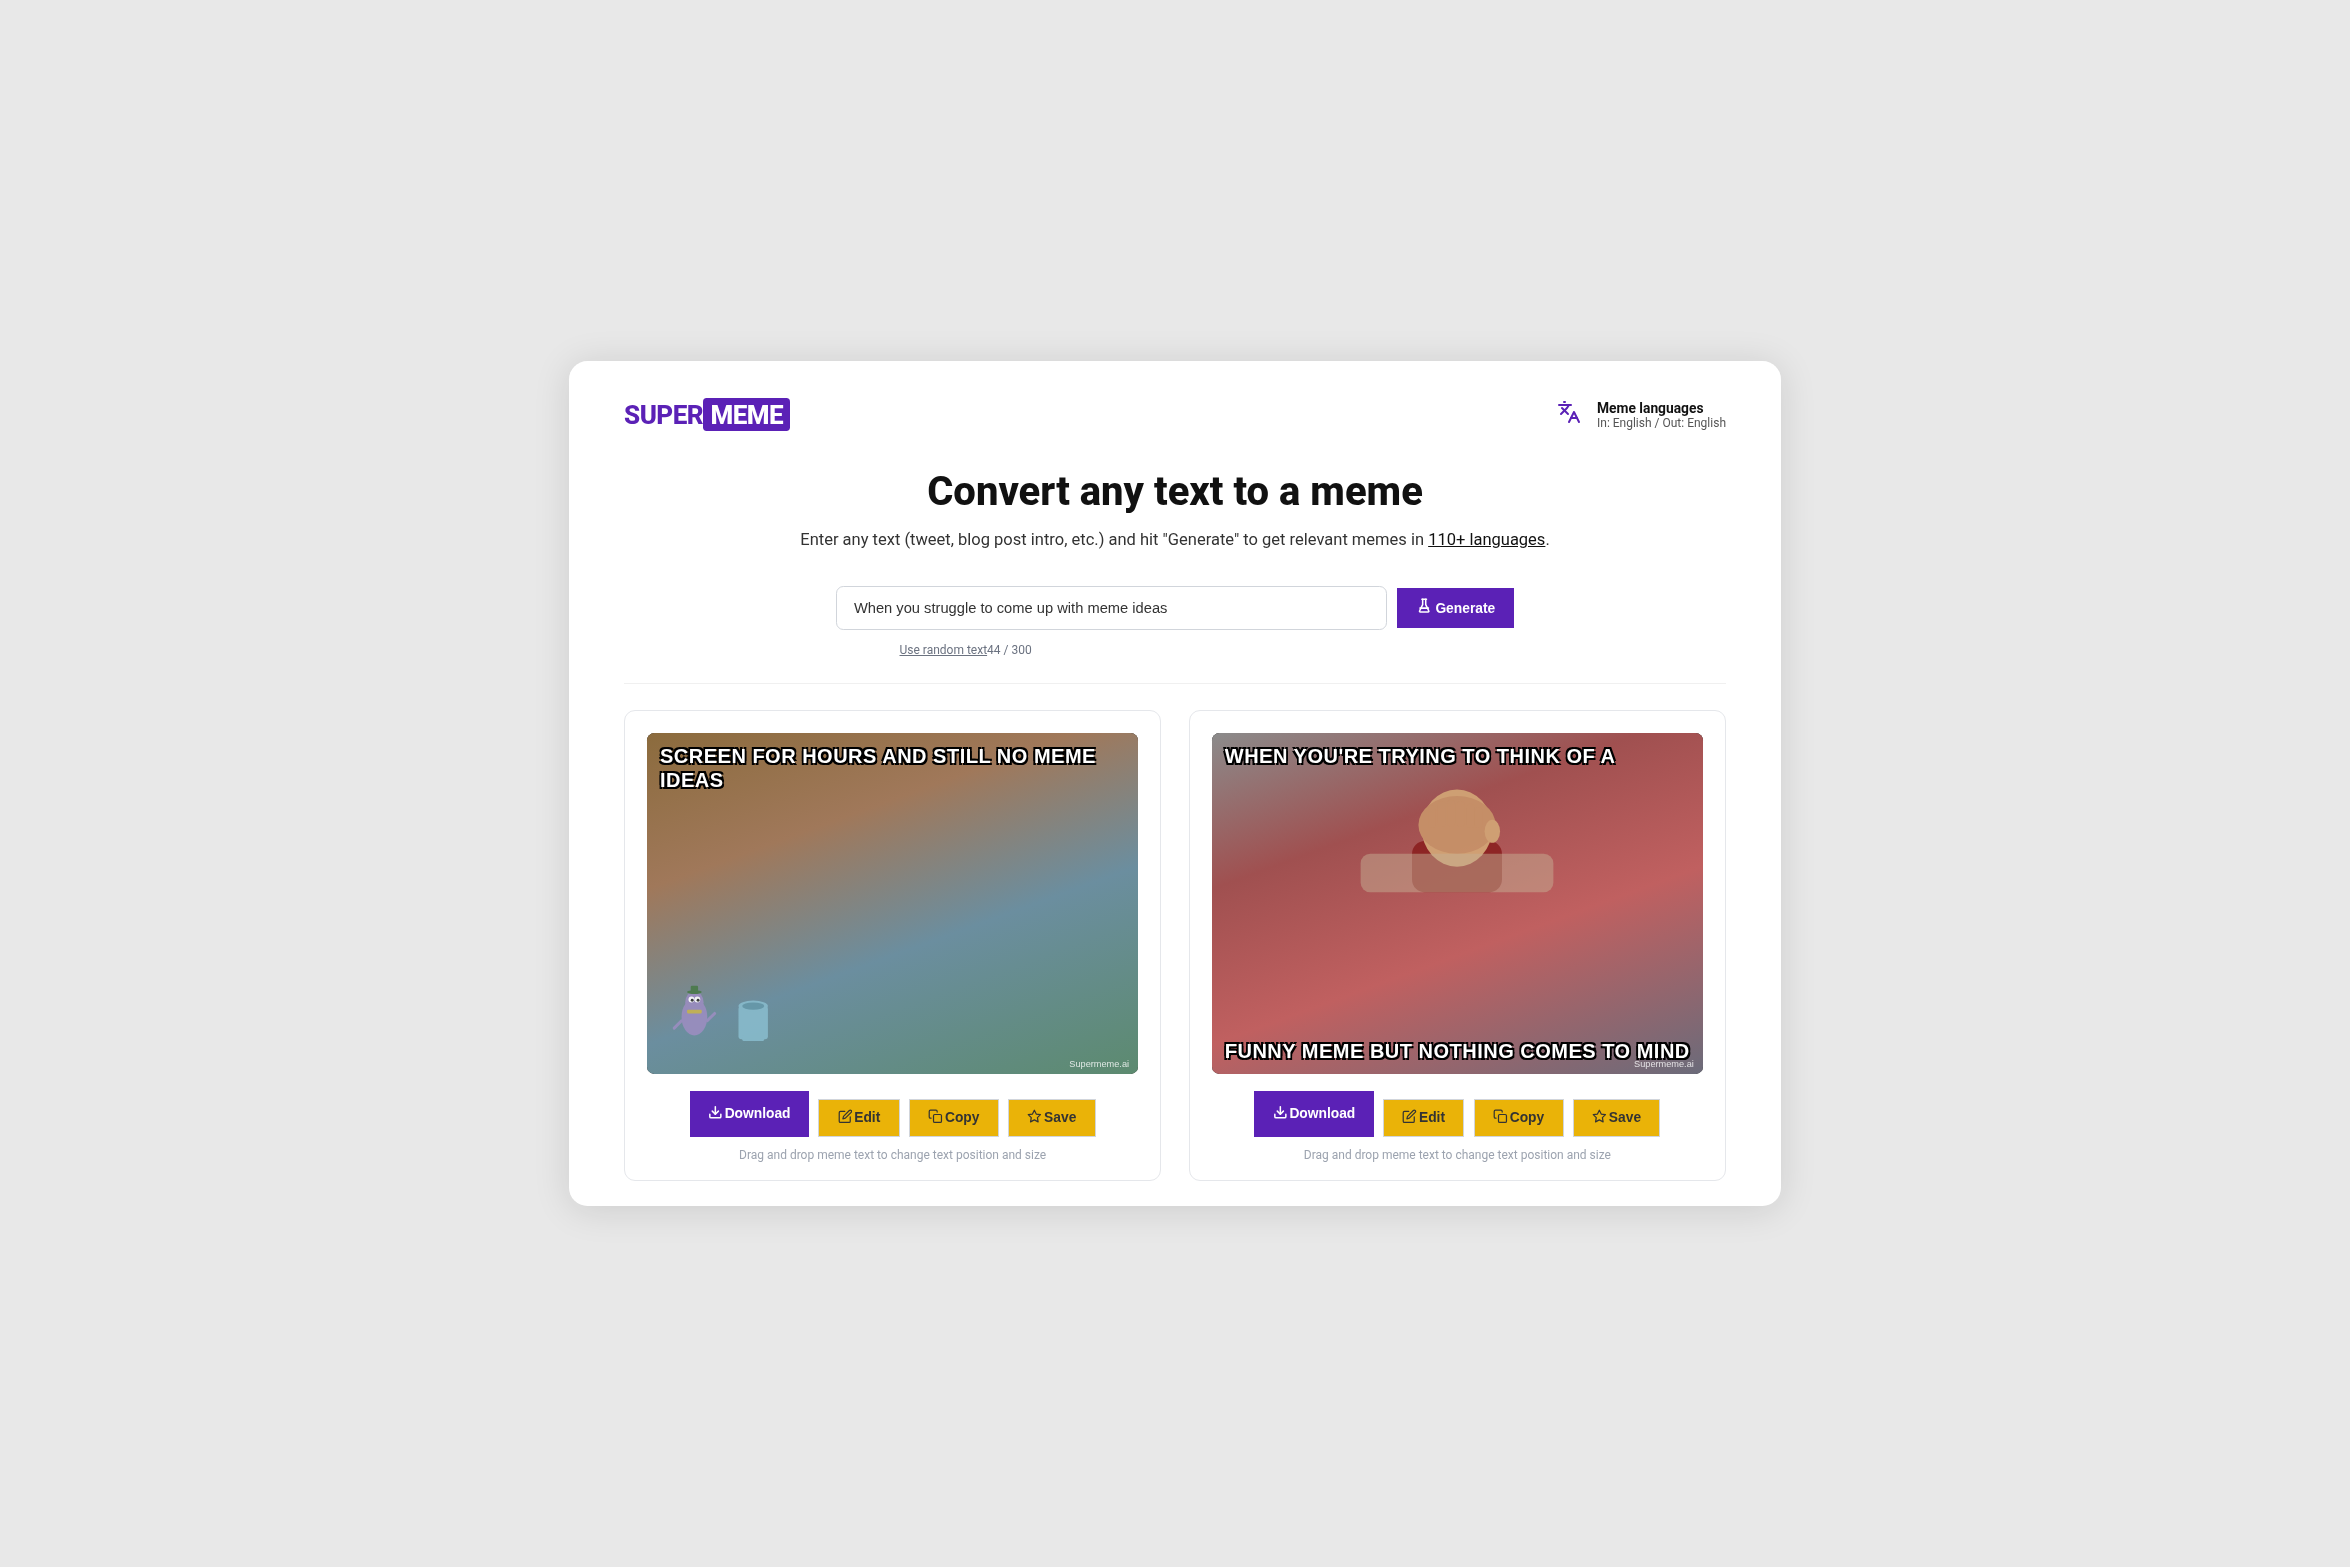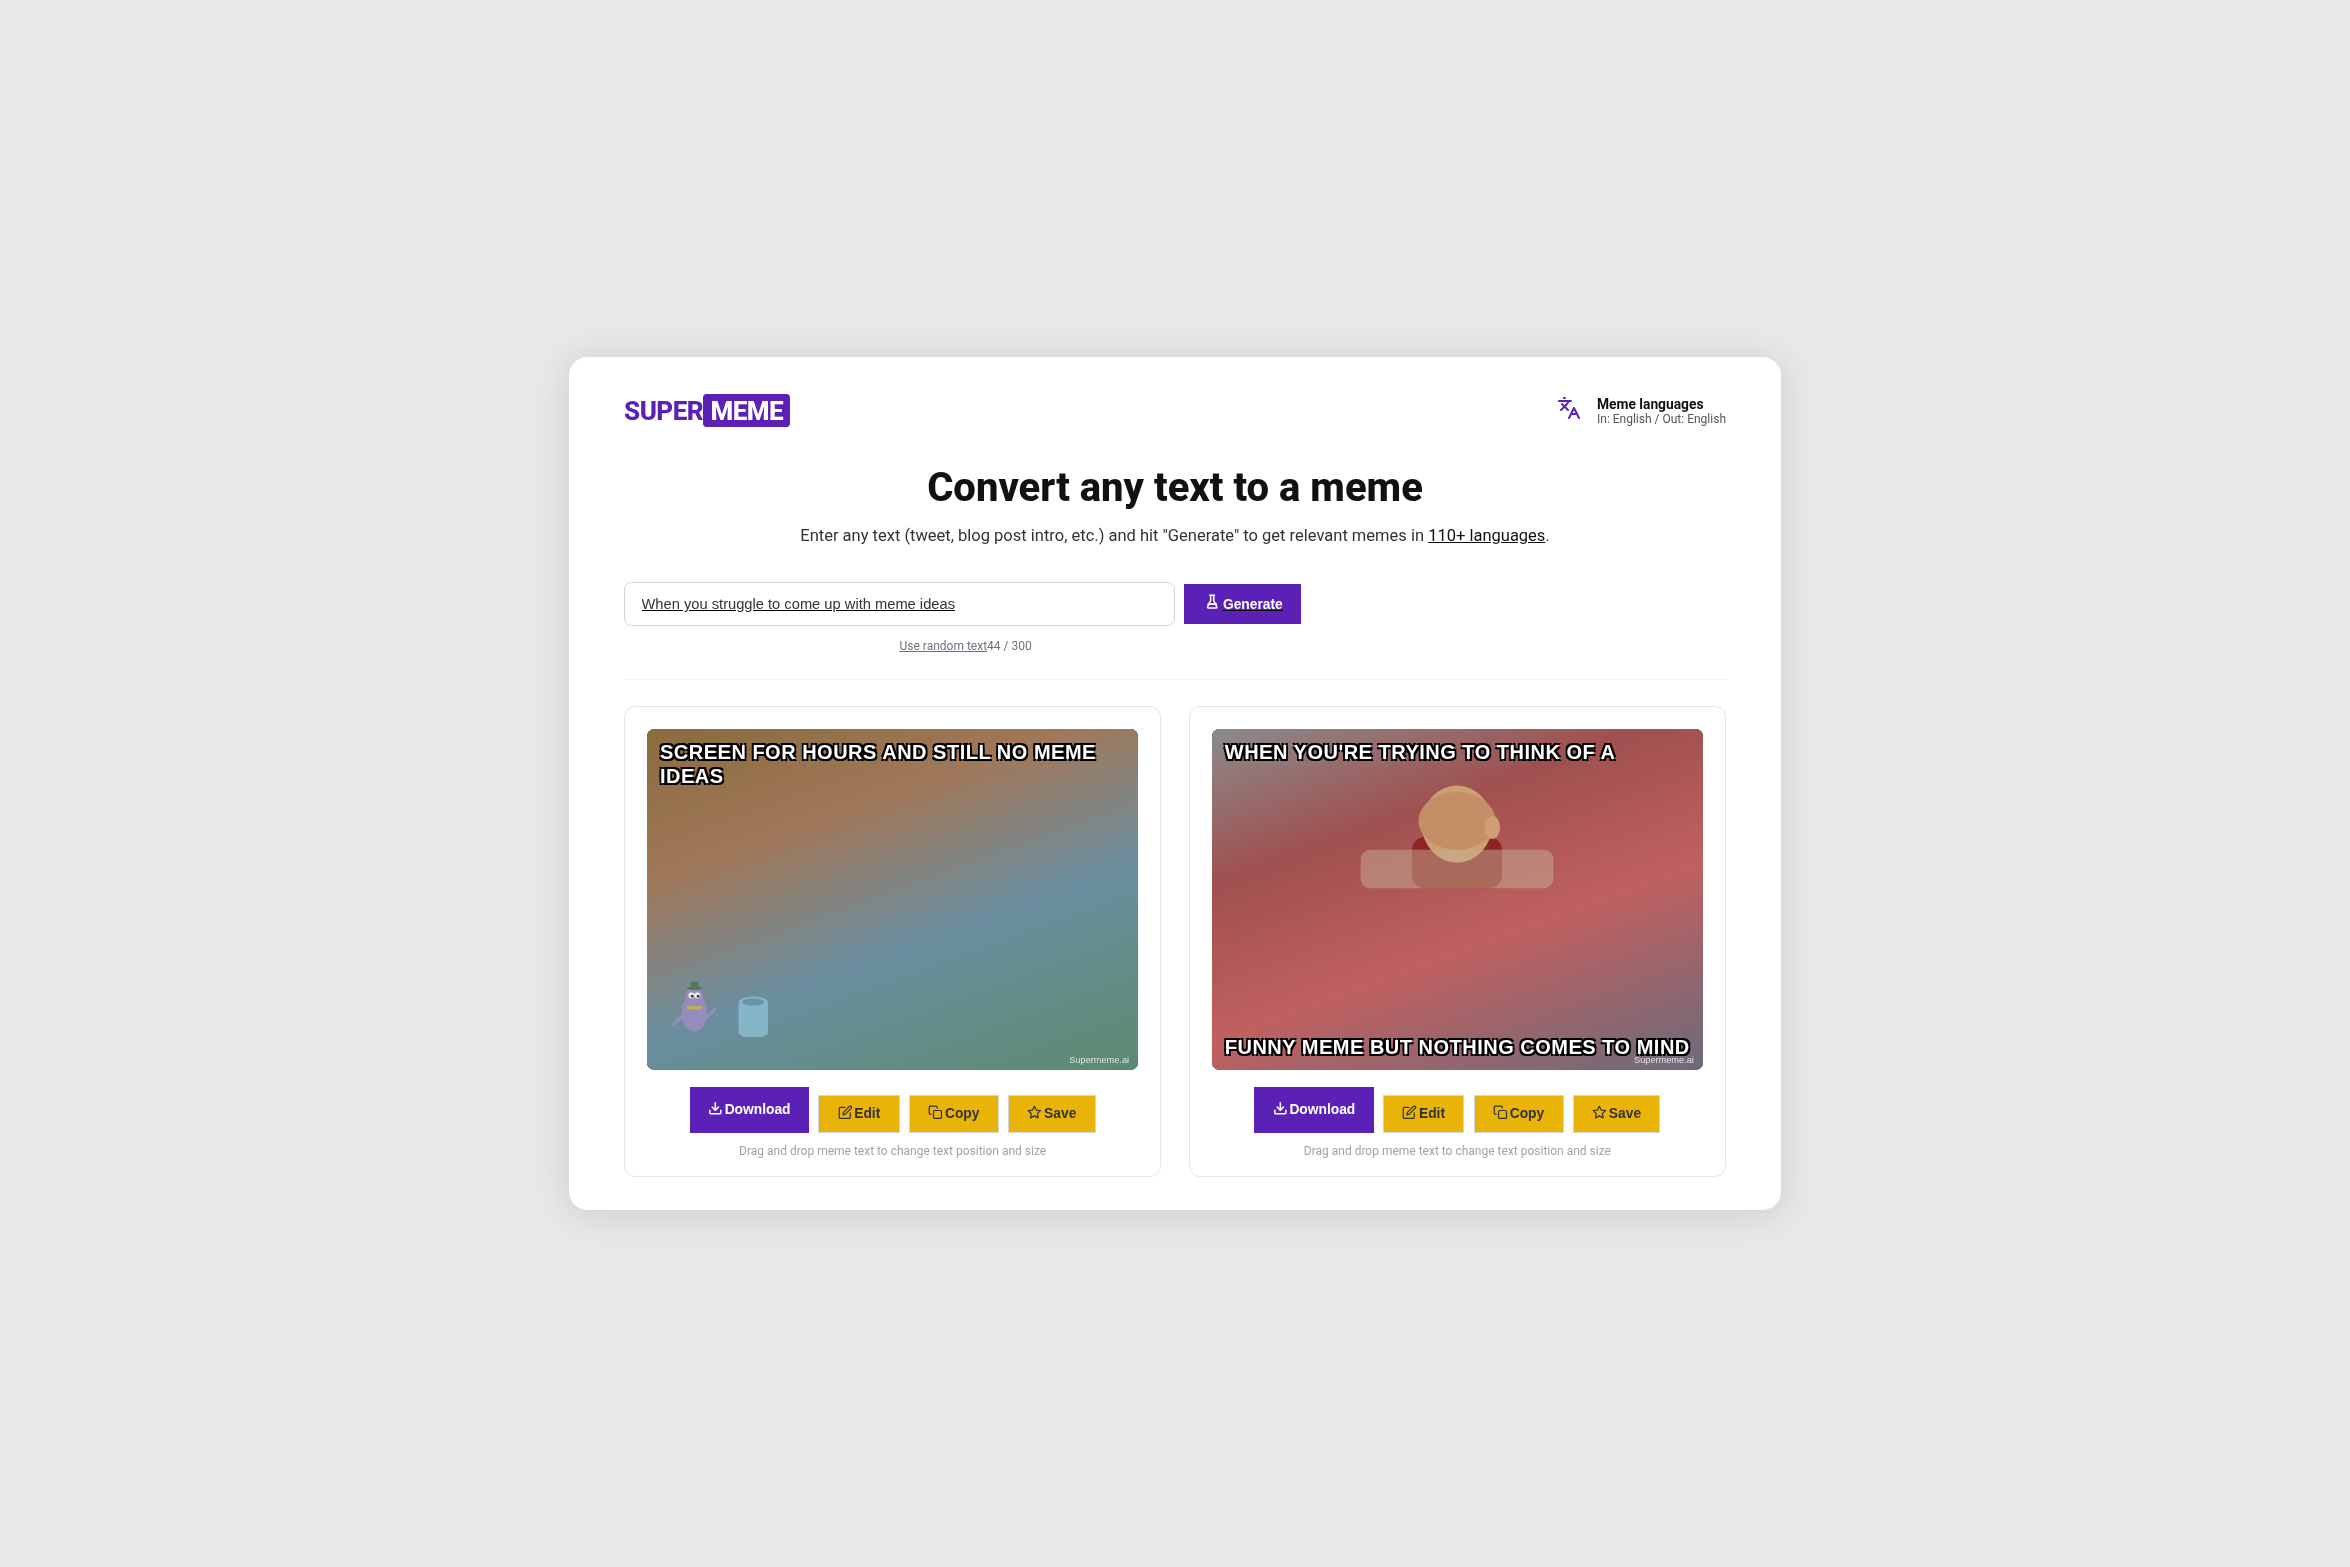--- a/index.html
+++ b/index.html
@@ -10,21 +10,21 @@
       align-items: center;
       justify-content: center;
       font-family: -apple-system, BlinkMacSystemFont, 'Segoe UI', Roboto, sans-serif;
       padding: 37px;
     }
     .app-container {
       background: #ffffff;
       border-radius: 18.4px;
       width: 100%;
       max-width: 1212px;
-      padding: 37px 55px 33px;
+      padding: 37px 55px 25px;
       box-shadow: 0 3.7px 37px rgba(0,0,0,0.12);
     }
     
     .header {
       display: flex;
       align-items: center;
       justify-content: space-between;
       margin-bottom: 37px;
     }
     .logo {
@@ -83,24 +83,23 @@
       line-height: 1.5;
     }
     .hero-desc a {
       color: #111;
       text-decoration: underline;
     }
     
     .search-row {
       display: flex;
       align-items: center;
-      justify-content: flex-start;
+      justify-content: center;
       gap: 9.2px;
       margin-bottom: 13px;
-      text-decoration: underline;
     }
     .search-input {
       width: 551px;
       padding: 13px 16.5px;
       font-size: 14.7px;
       border: 1.4px solid #d1d5db;
       border-radius: 7.3px;
       outline: none;
       color: #333;
     }

